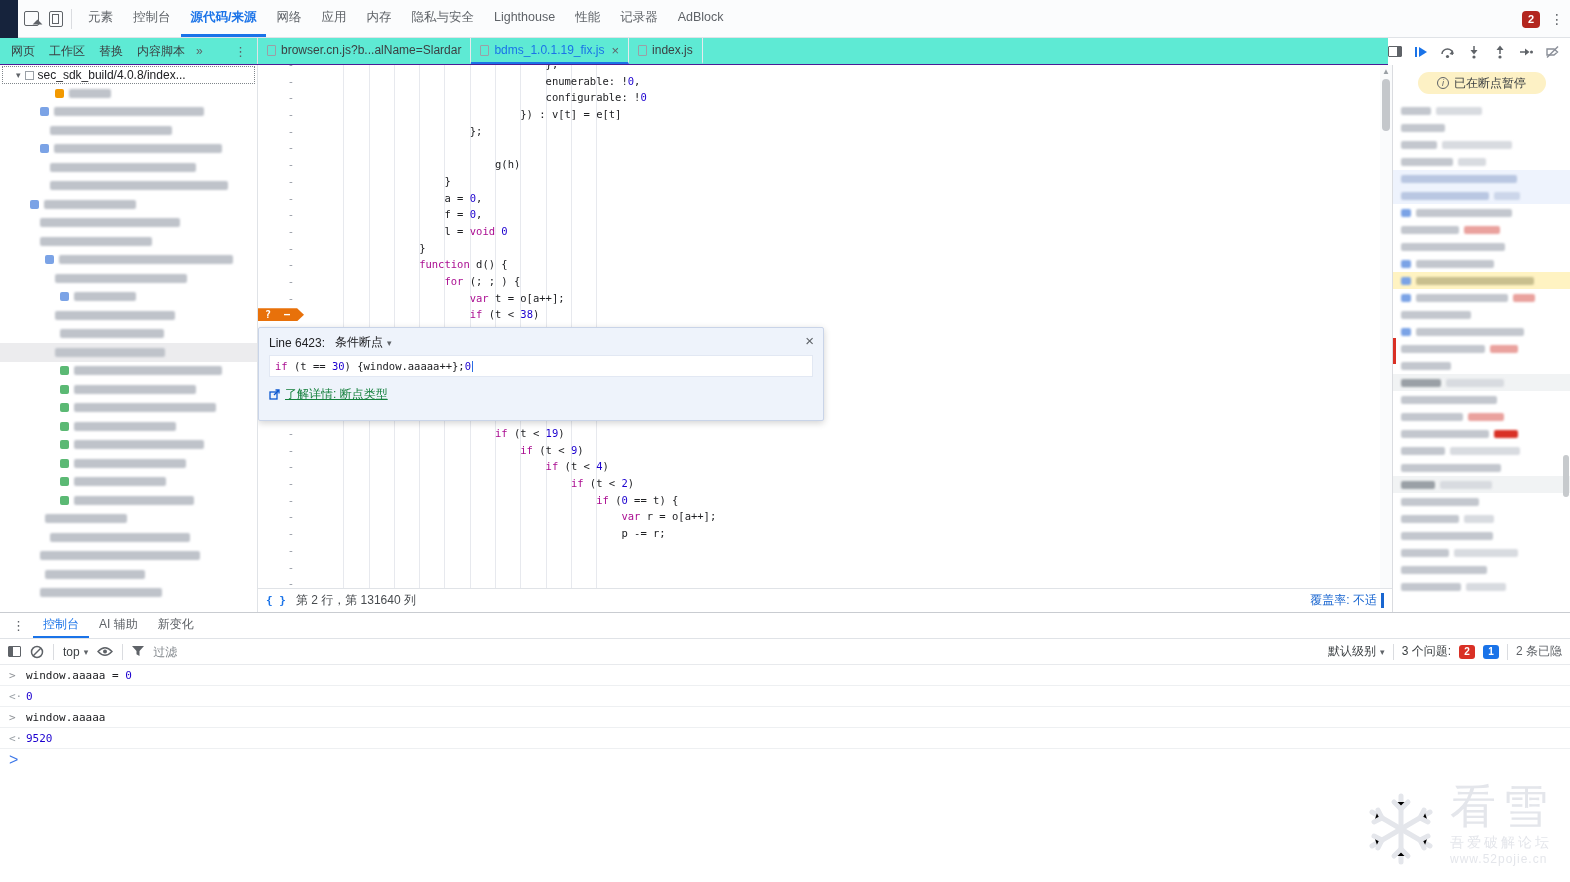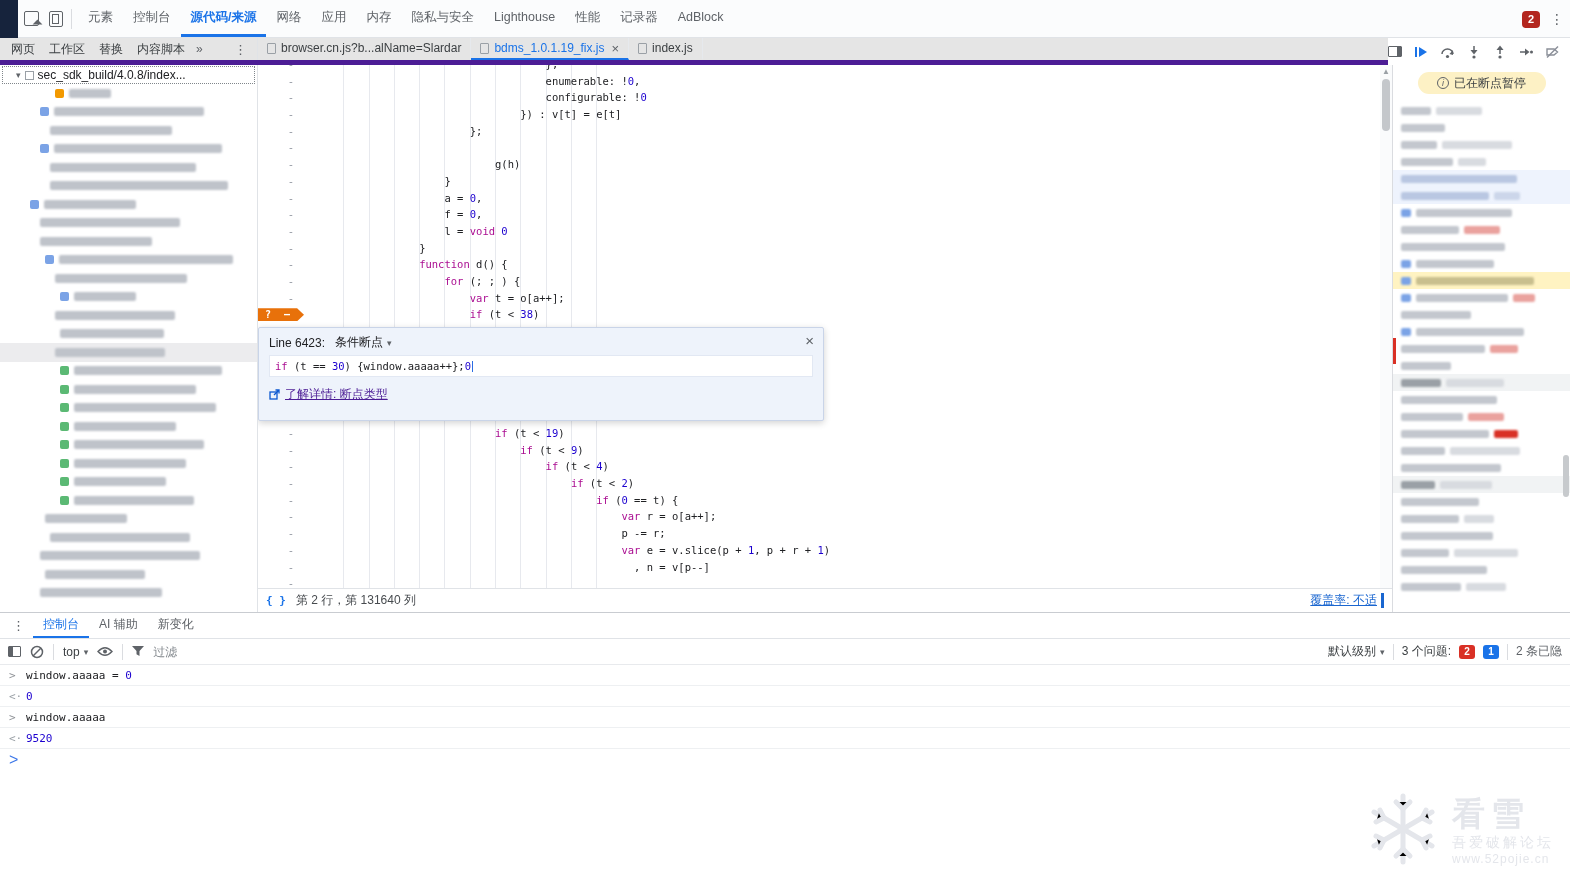--- a/index.html
+++ b/index.html
@@ -17,21 +17,21 @@
   .ico-device::after { content:""; position:absolute; left:2px; top:2px; width:5px; height:8px; border:1.5px solid #5f6368; background:#fbfcfd; }
   .top-divider { width:1px; height:20px; background:#dadce0; margin:9px 6px 0 8px; }
   .dt-tabs { display:flex; align-items:stretch; }
   .dt-tab { display:flex; align-items:center; padding:0 10px; font-size:12.5px; color:#5f6368; cursor:default; border-bottom:3px solid transparent; white-space:nowrap; }
   .dt-tab.active { color:#1a73e8; border-bottom-color:#1a73e8; font-weight:bold; }
   .top-right { position:absolute; right:6px; top:0; height:38px; display:flex; align-items:center; gap:10px; }
   .err-badge { min-width:18px; height:17px; background:#b3261e; color:#fff; font-size:11px; font-weight:bold; border-radius:4px; display:flex; align-items:center; justify-content:center; padding:0 4px; }
   .kebab { color:#5f6368; font-size:14px; line-height:1; }
 
   
-  .row2 { position:absolute; left:0; top:38px; width:1570px; height:27px; background:#e5e5e5; border-bottom:5px solid #4c1d95; display:flex; }
+  .row2 { position:absolute; left:0; top:38px; width:1570px; height:27px; background:#5eead4; border-bottom:1px solid #4c1d95; display:flex; }
   .sp-tabs { width:258px; height:100%; border-right:1px solid #e0e3e7; display:flex; align-items:center; padding:0 4px; }
   .sp-tab { padding:0 7px; font-size:12px; color:#3c4043; white-space:nowrap; }
   .sp-more { color:#5f6368; font-size:12px; padding:0 4px; }
   .sp-kebab { margin-left:auto; color:#5f6368; font-size:13px; padding:0 6px; }
   .file-tabs { display:flex; align-items:stretch; }
   .file-tab { display:flex; align-items:center; gap:5px; padding:0 9px; font-size:12px; color:#3c4043; border-right:1px solid #e6e9ed; border-bottom:2px solid transparent; white-space:nowrap; }
   .file-tab.active { color:#1a73e8; border-bottom-color:#1a73e8; }
   .file-icon { width:9px; height:11px; border:1px solid #9aa0a6; border-radius:1px; display:inline-block; }
   .ft-close { color:#5f6368; font-size:13px; margin-left:2px; }
   .dbg-toolbar { position:absolute; right:0; top:38px; height:27px; display:flex; align-items:center; gap:12px; padding-right:10px; background:#fff; }
@@ -69,26 +69,26 @@
 
   
   #bp-dialog { width:566px; height:94px; margin:4px 0 4px 0; background:#eef3fb; border:1px solid #c9d4e8; border-radius:2px; box-shadow:0 2px 7px rgba(0,0,0,.18); position:relative; font-family:"Liberation Sans","DejaVu Sans",sans-serif; z-index:3; }
   .bpd-header { display:flex; align-items:center; gap:10px; padding:6px 10px 4px 10px; font-size:12px; color:#202124; }
   .bpd-type { color:#202124; }
   .bpd-type::after { content:"▾"; color:#5f6368; font-size:9px; margin-left:4px; }
   .bpd-close { position:absolute; right:9px; top:4px; font-size:15px; color:#5f6368; }
   .bpd-input { margin:0 10px; background:#fff; border:1px solid #e2e8f3; height:22px; line-height:20px; font-family:"DejaVu Sans Mono","Liberation Mono",monospace; font-size:10.5px; padding:0 5px; white-space:pre; overflow:hidden; }
   .bpd-caret { display:inline-block; width:1px; height:11px; background:#2b6de3; vertical-align:-2px; margin-left:1px; }
   .bpd-footer { padding:9px 10px; font-size:12px; display:flex; align-items:center; gap:5px; }
-  .bpd-link { color:#4c1d95; text-decoration:underline; }
+  .bpd-link { color:#15803d; text-decoration:underline; }
 
   
   .statusbar { position:absolute; left:258px; top:588px; width:1134px; height:24px; border-top:1px solid #e0e3e7; background:#fff; display:flex; align-items:center; font-size:12px; color:#474b4f; padding:0 8px; }
   .braces { color:#1a73e8; font-family:"DejaVu Sans Mono",monospace; font-weight:bold; font-size:11px; margin-right:10px; }
-  .cov-link { margin-left:auto; color:#1a66d0;text-decoration:underline; }
+  .cov-link { margin-left:auto; color:#1a66d0; }
   .cov-bar { width:3px; height:15px; background:#1a66d0; margin-left:4px; }
 
   
   .rpanel { position:absolute; left:1392px; top:65px; width:178px; height:547px; background:#fff; border-left:1px solid #dadce0; overflow:hidden; }
   .paused-banner { margin:7px auto 0 auto; width:128px; height:22px; background:#fdf1c5; border-radius:12px; display:flex; align-items:center; justify-content:center; gap:5px; font-size:12px; color:#3c4043; }
   .info-circ { width:12px; height:12px; border-radius:50%; border:1px solid #5f6368; color:#5f6368; font-size:9px; line-height:11px; text-align:center; font-style:italic; flex:none; }
   .r-rows { position:absolute; left:0; top:37px; right:0; }
   .r-row { height:17px; display:flex; align-items:center; gap:5px; padding-left:8px; }
   .r-chip { height:8px; border-radius:2px; filter:blur(1.2px); }
   .r-redmark { position:absolute; left:0; top:273px; width:3px; height:26px; background:#d93025; }
@@ -116,21 +116,21 @@
   .con-msgs { font-family:"DejaVu Sans Mono","Liberation Mono",monospace; font-size:11px; }
   .con-row { height:21px; line-height:21px; border-bottom:1px solid #eef0f2; padding-left:26px; position:relative; white-space:pre; }
   .con-marker { position:absolute; left:9px; color:#8e9196; }
   .con-row.result .con-marker { color:#9aa0a6; }
   .con-prompt { height:21px; line-height:21px; padding-left:26px; position:relative; }
   .con-prompt .con-marker { color:#3c77e8; }
 
   
   .watermark { position:absolute; right:16px; bottom:16px; display:flex; align-items:flex-end; gap:12px; pointer-events:none; }
   .wm-col { text-align:left; color:#e4e6eb; }
-  .wm-big { font-size:33px; font-weight:bold; letter-spacing:6px; line-height:1.1; }
+  .wm-big { font-size:46px; font-weight:normal; letter-spacing:6px; line-height:1.1; }
   .wm-s1 { font-size:14px; letter-spacing:3px; margin-top:2px; }
   .wm-s2 { font-size:12px; letter-spacing:1px; }
 </style>
 </head>
 <body>
 
 <div id="app">
 
   <div class="topbar">
     <div class="corner-dark"></div>
@@ -371,22 +371,22 @@
             <span class="bpd-link">了解详情: 断点类型</span>
           </div>
         </div>
           <div class="code-line"><span class="gutter">-</span><span class="code-text"><span class="tk-p">                            </span><span class="tk-k">if</span><span class="tk-p"> (t &lt; </span><span class="tk-n">19</span><span class="tk-p">)</span></span></div>
           <div class="code-line"><span class="gutter">-</span><span class="code-text"><span class="tk-p">                                </span><span class="tk-k">if</span><span class="tk-p"> (t &lt; </span><span class="tk-n">9</span><span class="tk-p">)</span></span></div>
           <div class="code-line"><span class="gutter">-</span><span class="code-text"><span class="tk-p">                                    </span><span class="tk-k">if</span><span class="tk-p"> (t &lt; </span><span class="tk-n">4</span><span class="tk-p">)</span></span></div>
           <div class="code-line"><span class="gutter">-</span><span class="code-text"><span class="tk-p">                                        </span><span class="tk-k">if</span><span class="tk-p"> (t &lt; </span><span class="tk-n">2</span><span class="tk-p">)</span></span></div>
           <div class="code-line"><span class="gutter">-</span><span class="code-text"><span class="tk-p">                                            </span><span class="tk-k">if</span><span class="tk-p"> (</span><span class="tk-n">0</span><span class="tk-p"> == t) {</span></span></div>
           <div class="code-line"><span class="gutter">-</span><span class="code-text"><span class="tk-p">                                                </span><span class="tk-k">var</span><span class="tk-p"> r = o[a++];</span></span></div>
           <div class="code-line"><span class="gutter">-</span><span class="code-text"><span class="tk-p">                                                </span><span class="tk-p">p -= r;</span></span></div>
-          <div class="code-line"><span class="gutter">-</span><span class="code-text"><span class="tk-p">                                                </span><span class="tk-k">var</span><span class="tk-p"> e = v.slice(p + </span><span class="tk-n">1</span><span class="tk-p">, p + r + </span><span class="tk-n">1</span><span class="tk-p">)</span></span></div>
-          <div class="code-line"><span class="gutter">-</span><span class="code-text"><span class="tk-p">                                                  </span><span class="tk-p">, n = v[p--]</span></span></div>
+          <div class="code-line"><span class="gutter">-</span></div>
+          <div class="code-line"><span class="gutter">-</span></div>
           <div class="code-line"><span class="gutter">-</span></div>
         </div>
     </div>
     <div class="ed-scrollbar">
       <div class="ed-sb-arrow">▲</div>
       <div class="ed-sb-thumb"></div>
     </div>
   </div>
 
   <div class="statusbar">

